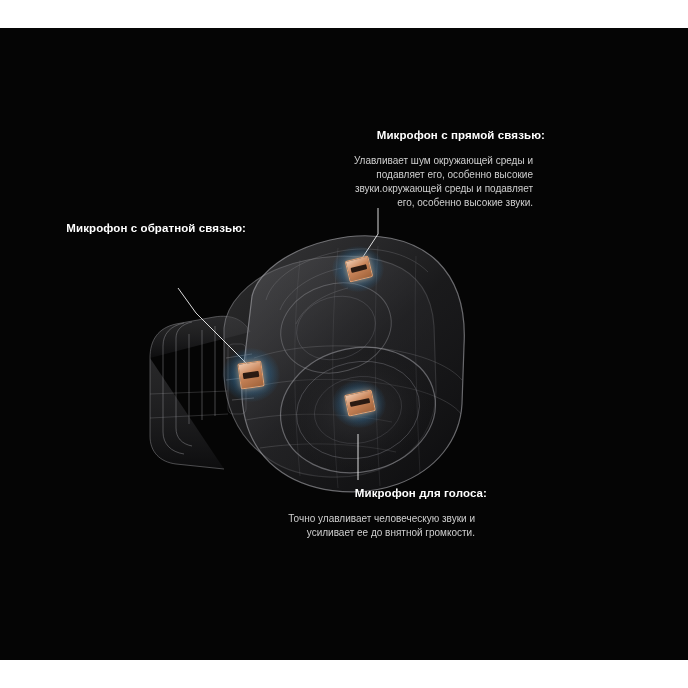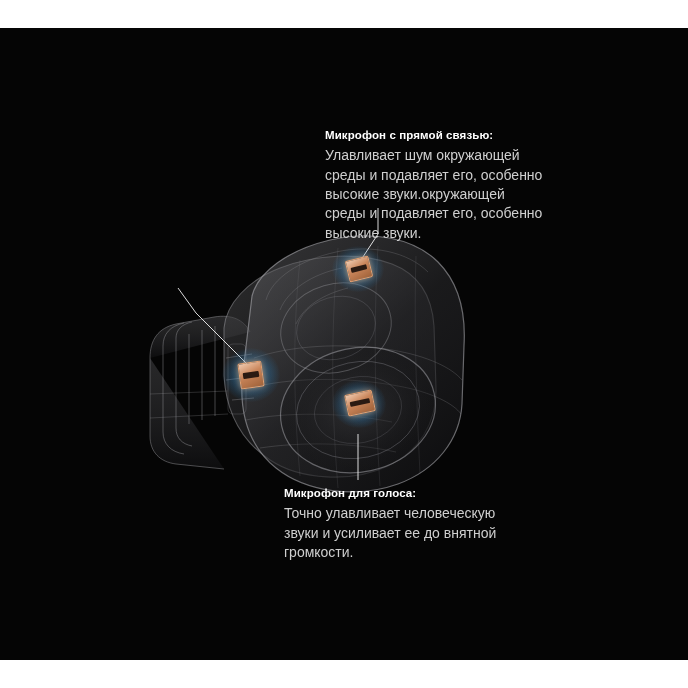--- a/index.html
+++ b/index.html
@@ -33,49 +33,50 @@
     position: absolute;
     left: 0;
     top: 0;
     width: 688px;
     height: 632px;
   }
   
   .callout {
     position: absolute;
     color: #e9e9e9;
+    text-align: right;
   }
   .callout .title {
     font-size: 11.5px;
     font-weight: bold;
     color: #ffffff;
     letter-spacing: 0.1px;
     line-height: 1.25;
     margin: 0 0 4px 0;
     white-space: nowrap;
   }
   .callout .body {
-    font-size: 14px;
+    font-size: 10px;
     font-weight: normal;
     color: #cfcfcf;
     line-height: 1.38;
-    margin: 0;
+    margin: 12px;
   }
   #callout-feedforward {
     left: 325px;
     top: 100px;
     width: 220px;
   }
   #callout-feedback {
     left: 46px;
     top: 193px;
     width: 200px;
   }
   #callout-voice {
-    left: 284px;
+    left: 272px;
     top: 458px;
     width: 215px;
   }
   
   .mic-marker {
     position: absolute;
     pointer-events: none;
   }
   .mic-glow {
     position: absolute;
@@ -218,20 +219,21 @@
         <div class="mic-slot" style="left:3px; top:7px; width:20px; height:5px;"></div>
       </div>
     </div>
 
     <div class="callout" id="callout-feedforward">
       <p class="title">Микрофон с прямой связью:</p>
       <p class="body">Улавливает шум окружающей среды и подавляет его, особенно высокие звуки.окружающей среды и подавляет его, особенно высокие звуки.</p>
     </div>
 
     <div class="callout" id="callout-feedback">
+      <p class="title">Микрофон с обратной связью:</p>
     </div>
 
     <div class="callout" id="callout-voice">
       <p class="title">Микрофон для голоса:</p>
       <p class="body">Точно улавливает человеческую звуки и усиливает ее до внятной громкости.</p>
     </div>
 
   </div>
 </div>
 

